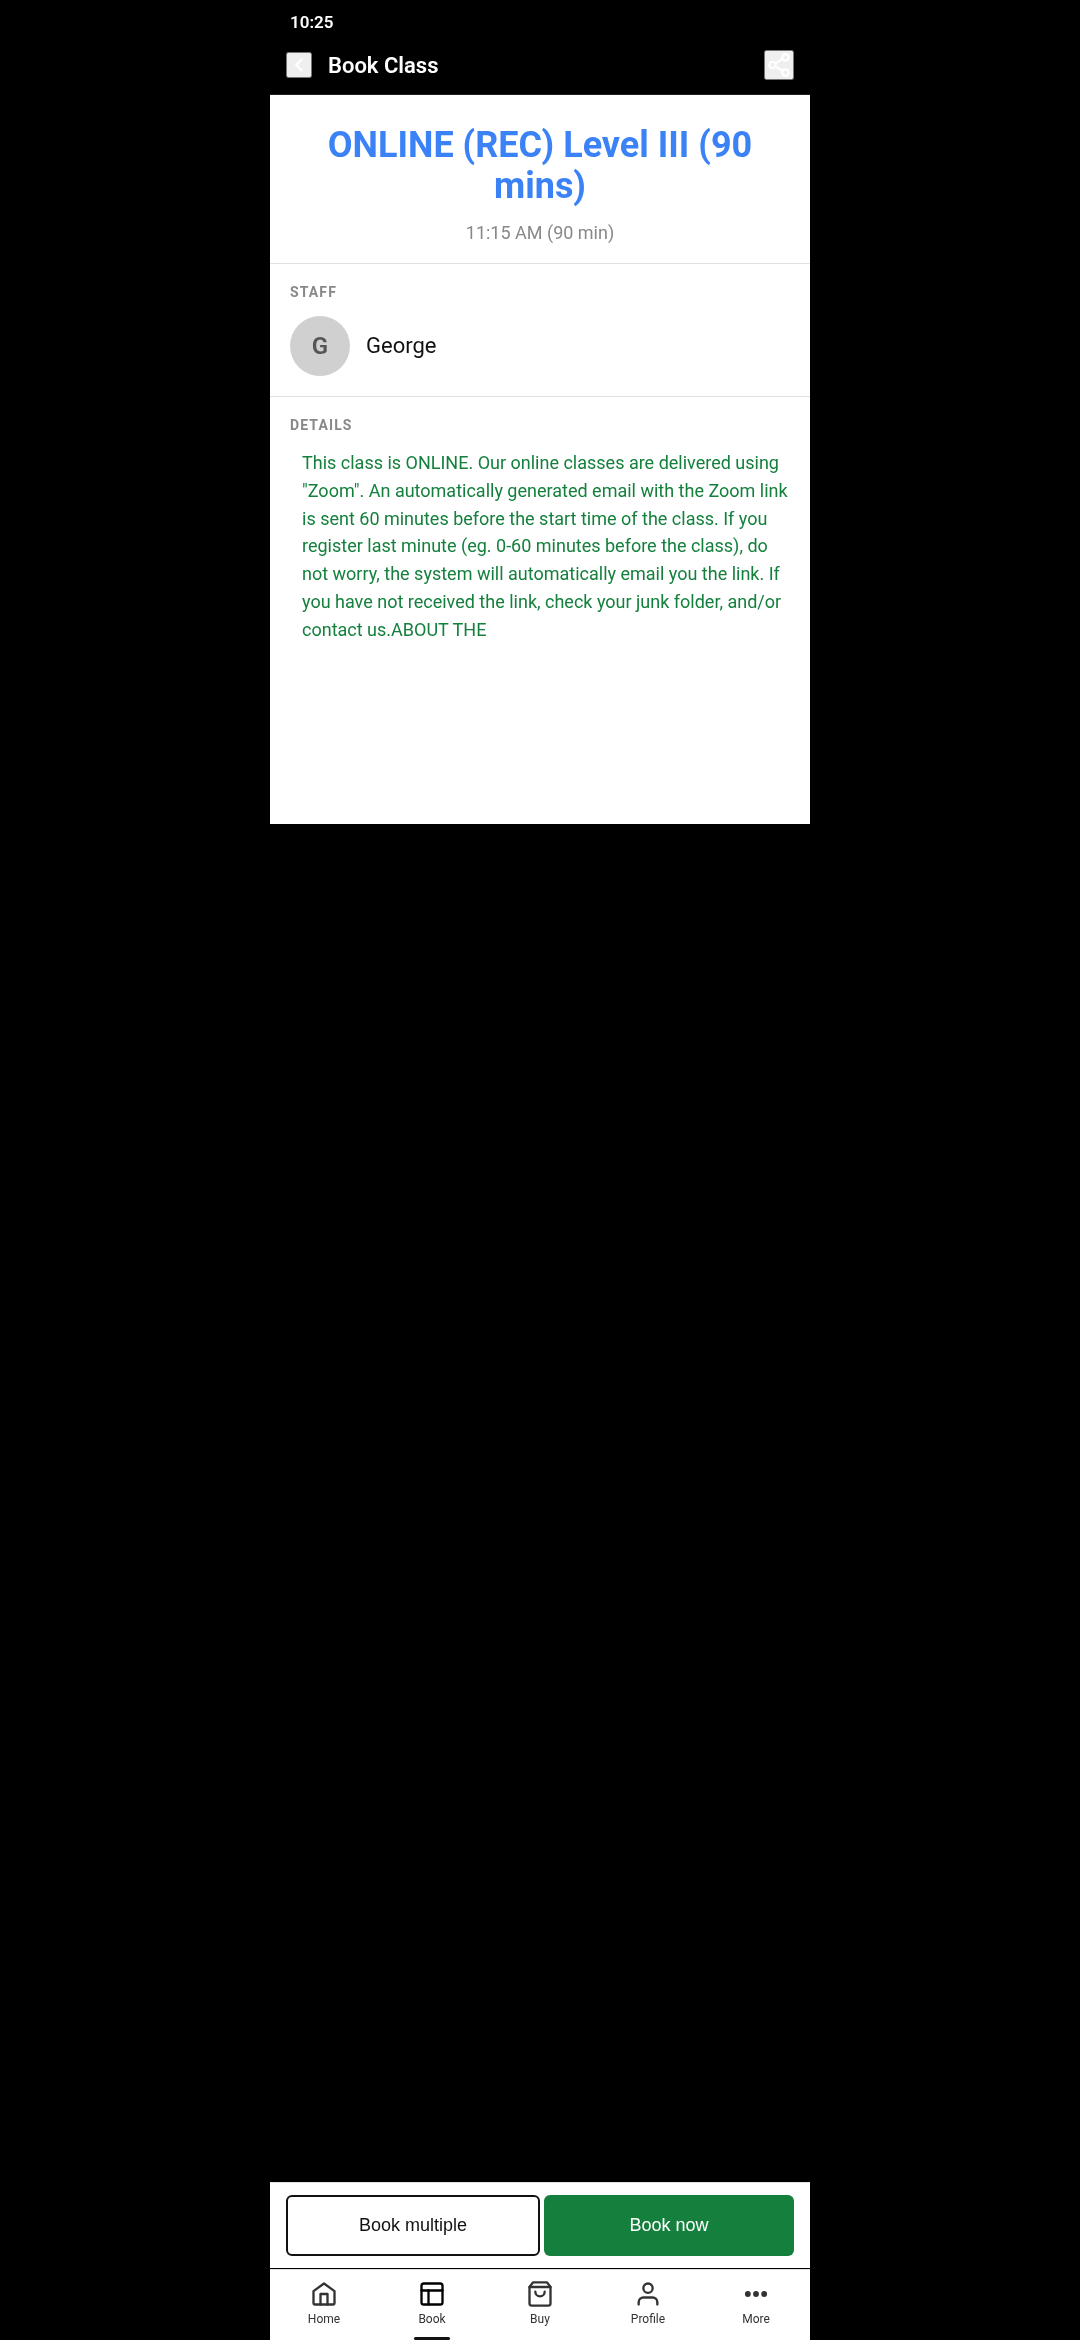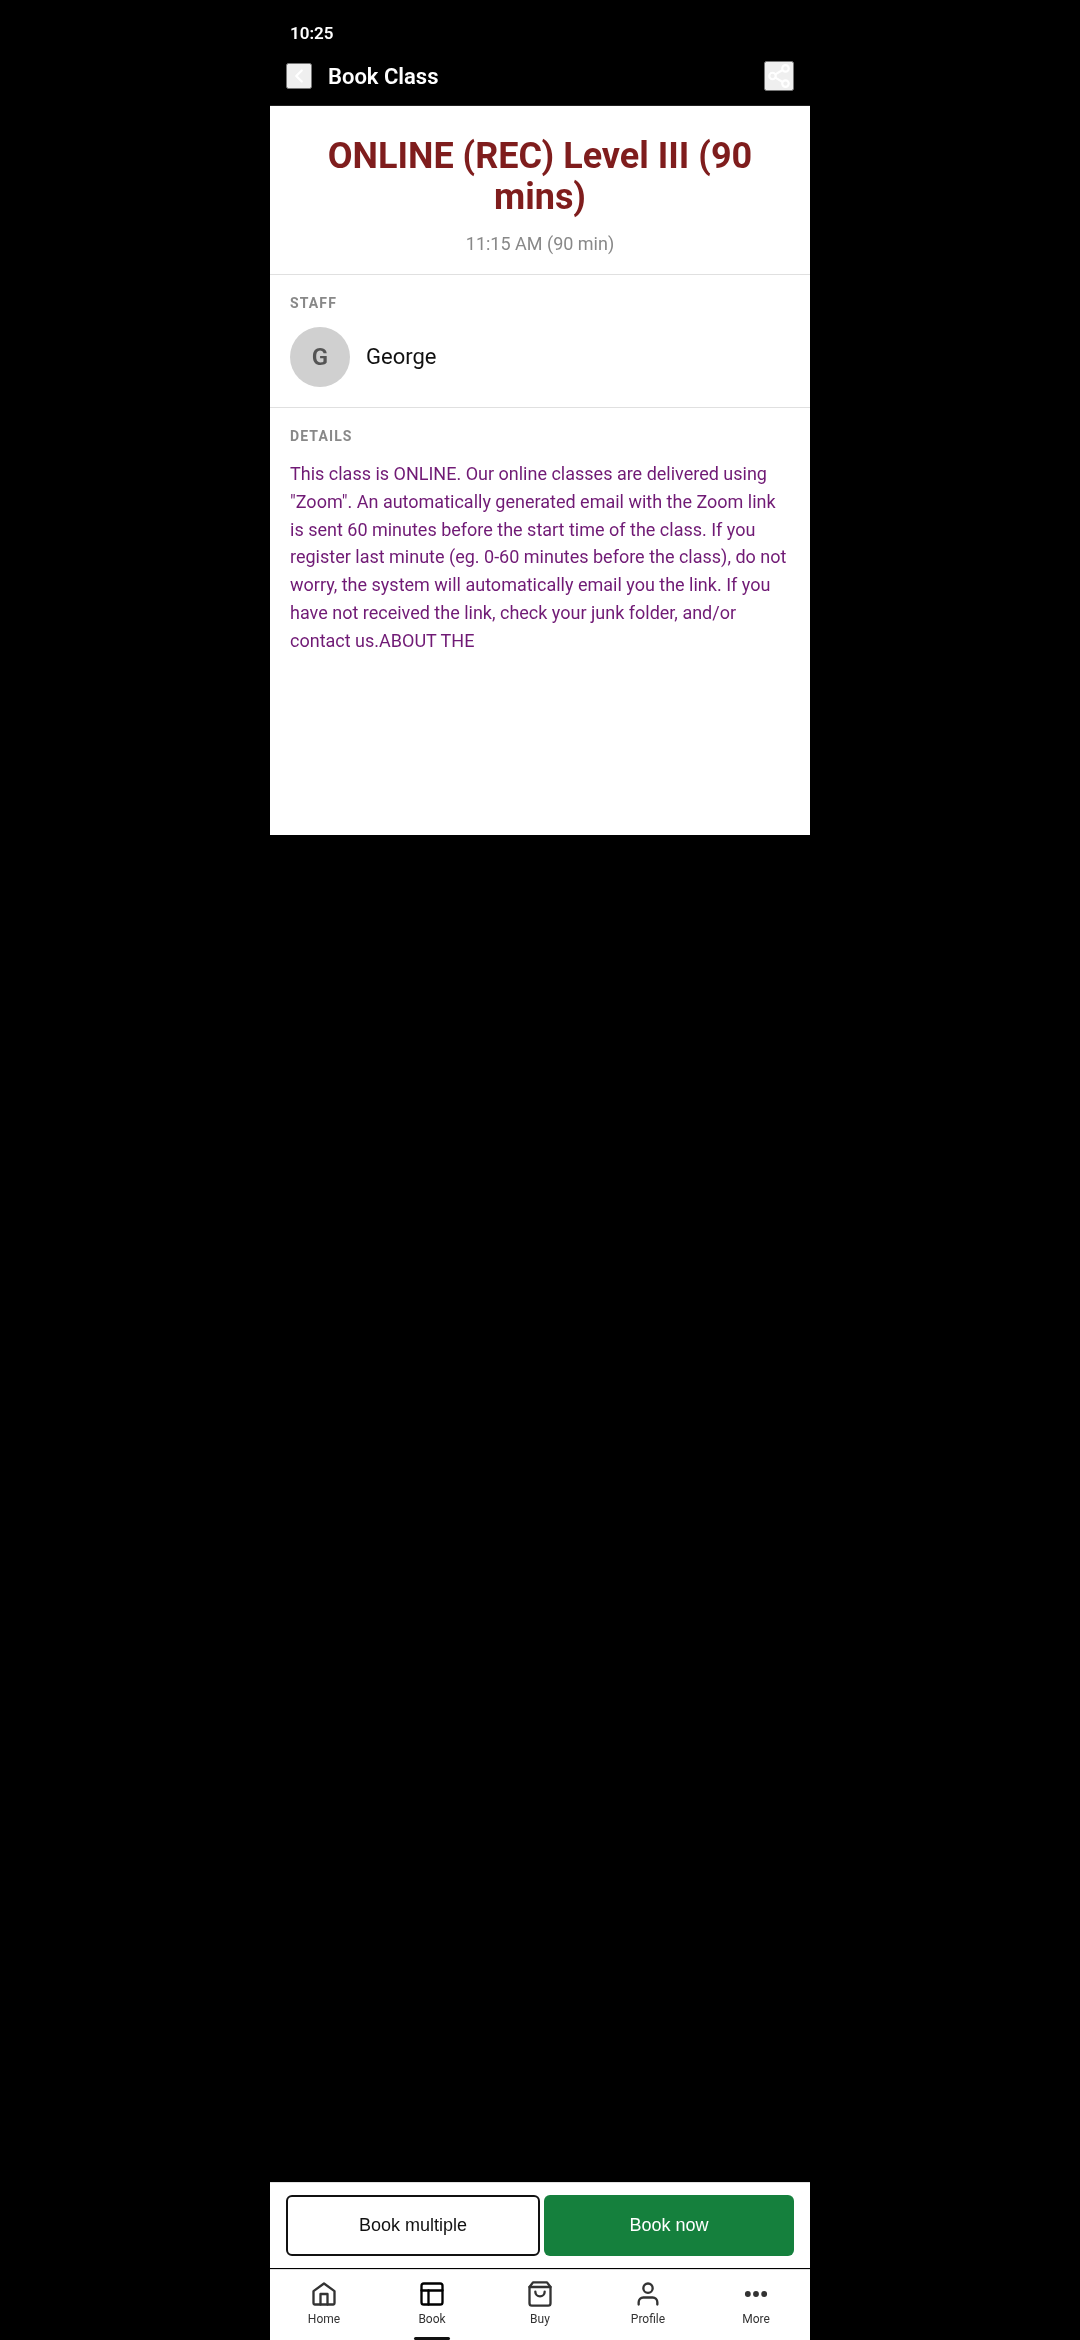--- a/index.html
+++ b/index.html
@@ -16,21 +16,21 @@
       width: 100%;
       max-width: 540px;
       margin: 0 auto;
       min-height: 100vh;
       position: relative;
     }
 
     
     .status-bar {
       background: #000;
-      padding: 23px 20px 8px;
+      padding: 12px 20px 8px;
       display: flex;
       align-items: center;
     }
 
     .status-time {
       font-size: 17px;
       font-weight: 600;
       color: #fff;
     }
 
@@ -103,21 +103,21 @@
 
     .class-date {
       font-size: 18px;
       color: #888;
       margin-bottom: 12px;
     }
 
     .class-title {
       font-size: 36px;
       font-weight: 700;
-      color: #7f1d1d;
+      color: #3b82f6;
       line-height: 1.15;
       margin-bottom: 14px;
     }
 
     .class-time {
       font-size: 18px;
       color: #888;
     }
 
     .divider {
@@ -167,22 +167,23 @@
     }
 
     
     .details-section {
       padding: 20px 20px;
       background: #fff;
     }
 
     .details-text {
       font-size: 18px;
-      color: #701a75;
+      color: #15803d;
       line-height: 1.55;
+      margin-left: 12px;
     }
 
     
     .booking-buttons {
       position: fixed;
       bottom: 72px;
       left: 50%;
       transform: translateX(-50%);
       width: 100%;
       max-width: 540px;

